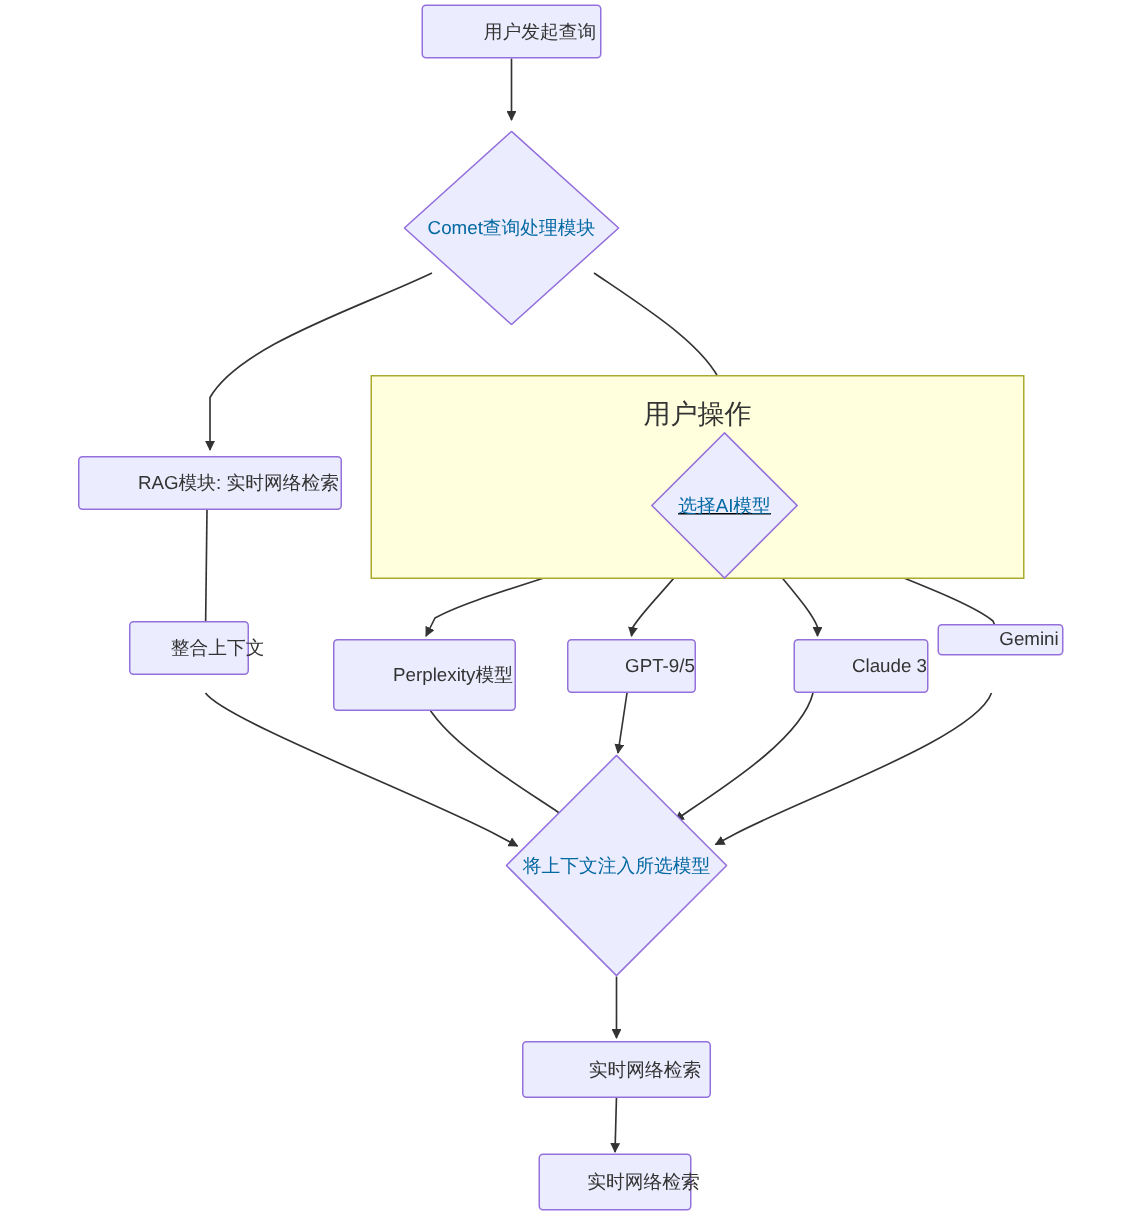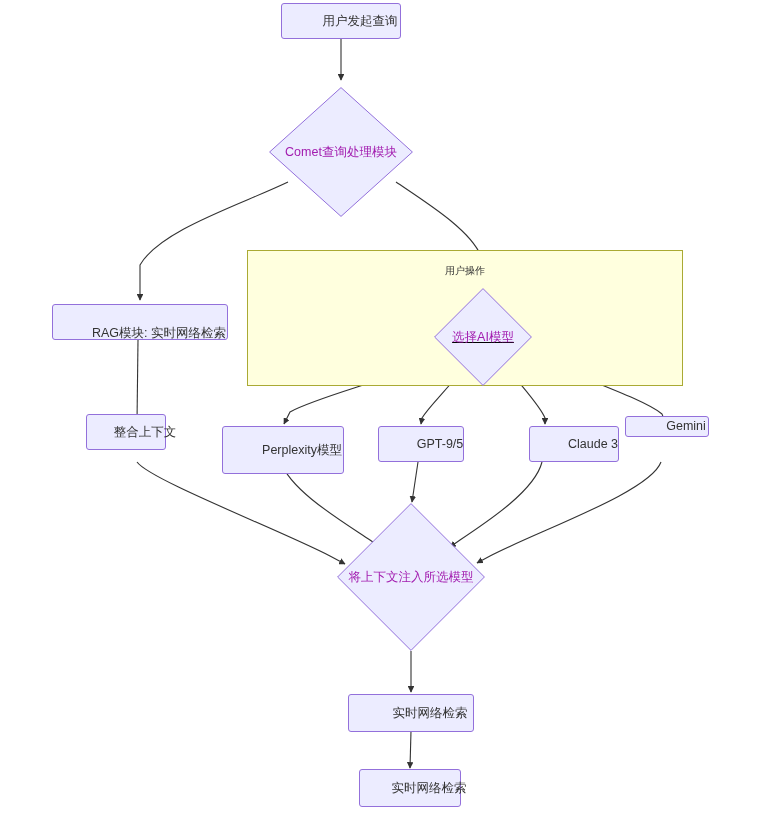--- a/index.html
+++ b/index.html
@@ -28,21 +28,21 @@
     pointer-events: none;
   }
   .subgraph {
     position: absolute;
     background: #ffffde;
     border: 1px solid #aaaa33;
     box-sizing: border-box;
   }
   .subgraph-label {
     position: absolute;
-    font-size: 10px;
+    font-size: 18px;
     color: #333333;
     white-space: nowrap;
     text-align: center;
   }
   .node {
     position: absolute;
     box-sizing: border-box;
   }
   .node-rect {
     background: #ececff;
@@ -66,21 +66,21 @@
   }
   .node-diamond .diamond-shape {
     position: absolute;
     top: 0; left: 0;
     width: 100%;
     height: 100%;
   }
   .node-diamond .node-text {
     position: relative;
     font-size: 12.5px;
-    color: #a21caf;
+    color: #0369a1;
     white-space: nowrap;
     line-height: 1;
     z-index: 2;
   }
 </style>
 </head>
 <body>
 
 <div id="canvas">
 
@@ -116,21 +116,21 @@
   <div id="node-layer">
       <div class="node node-rect" style="left: 281px; top: 3px; width: 120px; height: 36px;">
         <span class="node-text">用户发起查询</span>
       </div>
       <div class="node node-diamond" style="left: 269px; top: 87px; width: 144px; height: 130px;">
         <svg class="diamond-shape" viewBox="0 0 144 130" preserveAspectRatio="none">
           <polygon points="72,0.6 143.4,65 72,129.4 0.6,65" fill="#ececff" stroke="#9370db" stroke-width="1"></polygon>
         </svg>
         <span class="node-text">Comet查询处理模块</span>
       </div>
-      <div class="node node-rect" style="left: 52px; top: 304px; width: 176px; height: 36px; align-items: flex-end;">
+      <div class="node node-rect" style="left: 52px; top: 304px; width: 176px; height: 36px;">
         <span class="node-text">RAG模块: 实时网络检索</span>
       </div>
       <div class="node node-diamond" style="left: 434px; top: 288px; width: 98px; height: 98px; text-decoration: underline;">
         <svg class="diamond-shape" viewBox="0 0 98 98" preserveAspectRatio="none">
           <polygon points="49,0.6 97.4,49 49,97.4 0.6,49" fill="#ececff" stroke="#9370db" stroke-width="1"></polygon>
         </svg>
         <span class="node-text">选择AI模型</span>
       </div>
       <div class="node node-rect" style="left: 86px; top: 414px; width: 80px; height: 36px;">
         <span class="node-text">整合上下文</span>

